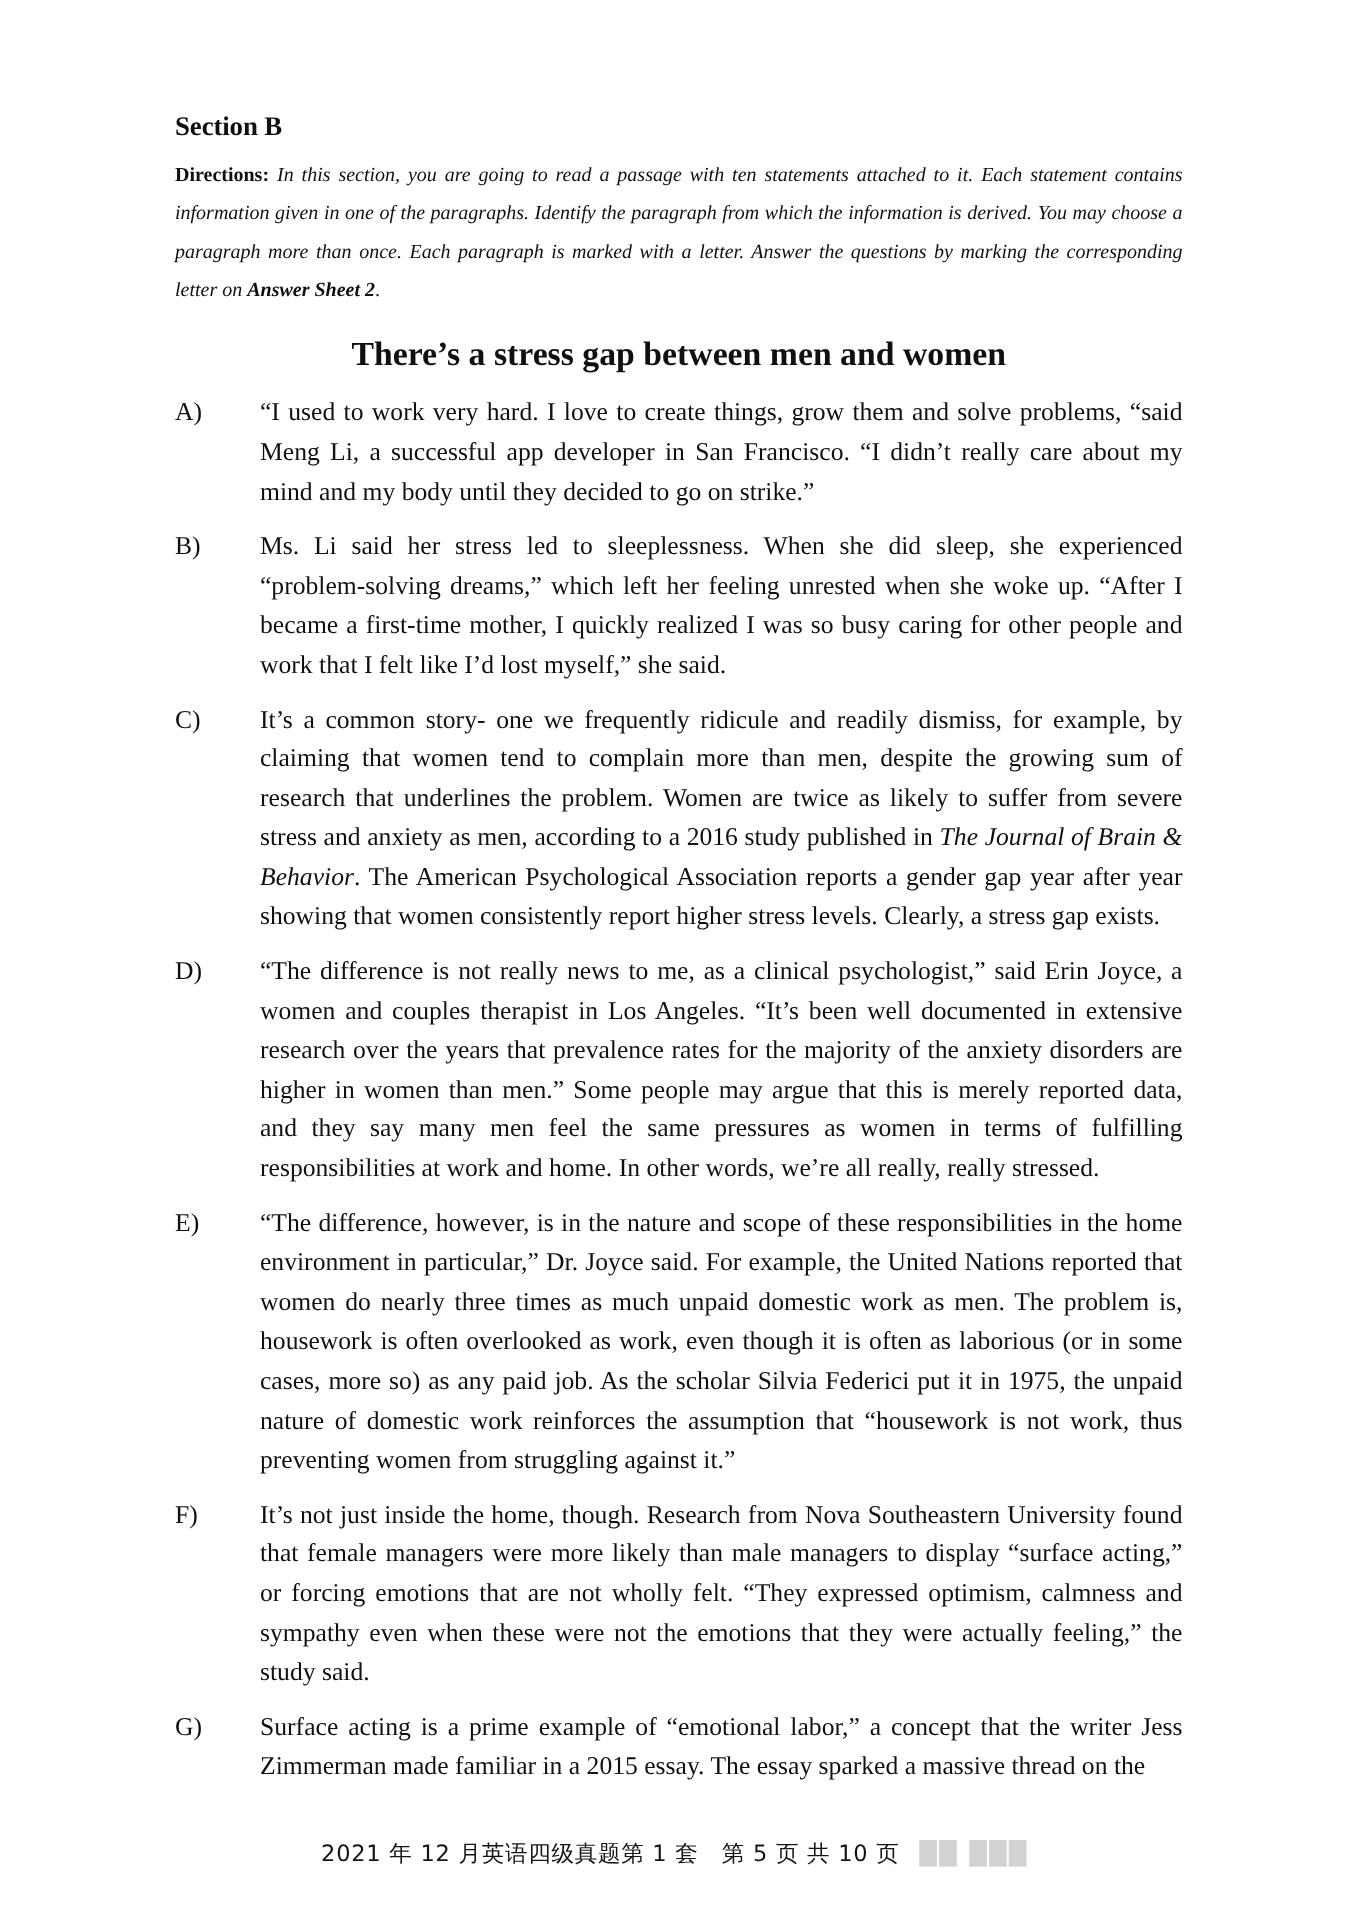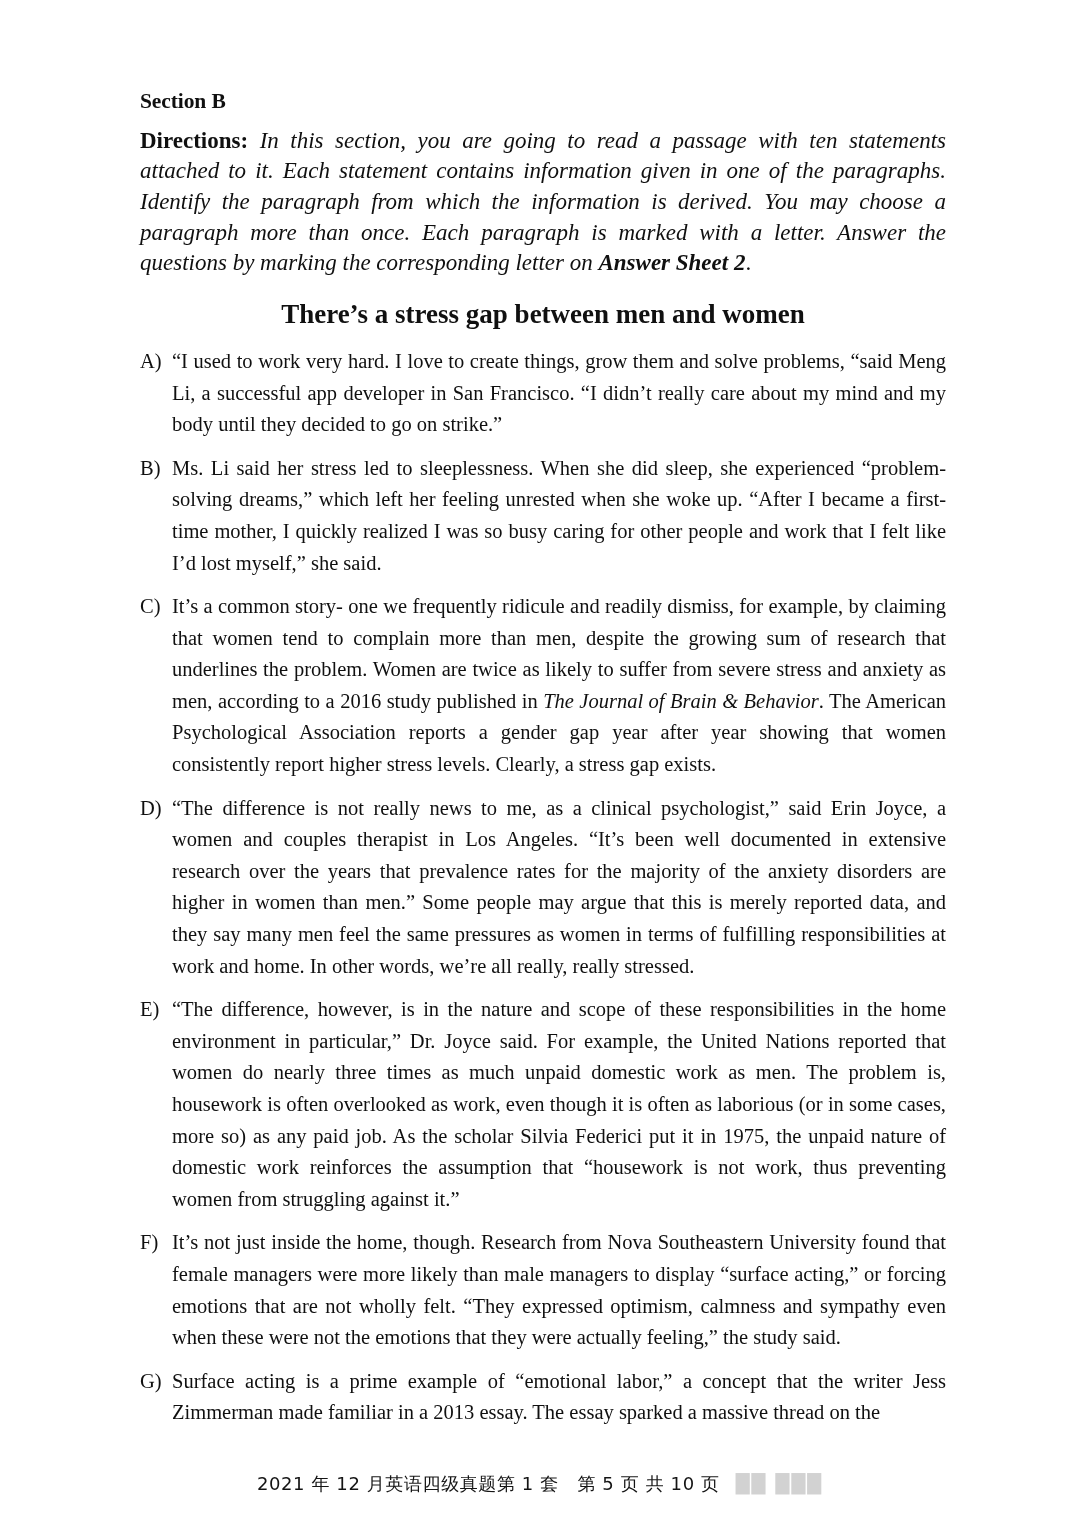--- a/index.html
+++ b/index.html
@@ -34,21 +34,21 @@
   .section-heading {
     font-size: 21.5px;
     font-weight: bold;
     letter-spacing: -0.1px;
     margin: 0 0 11px 0;
     line-height: 1.25;
   }
 
   
   .directions {
-    font-size: 23px;
+    font-size: 16px;
     line-height: 30.6px;
     text-align: justify;
     text-justify: inter-word;
     margin: 0 0 6px 0;
     font-style: italic;
   }
   .directions .lead {
     font-style: normal;
     font-weight: bold;
   }
@@ -85,20 +85,21 @@
     position: absolute;
     left: 0;
     top: 0;
     font-size: 20.5px;
     line-height: 31.6px;
     text-align: left;
     white-space: nowrap;
   }
   .para .body {
     display: block;
+    margin-left: 36px;
   }
   .para em {
     font-style: italic;
   }
   
   .para.clipped {
     margin-bottom: 0;
   }
 
   
@@ -167,21 +168,21 @@
       <span class="body">“The difference, however, is in the nature and scope of these responsibilities in the home environment in particular,” Dr. Joyce said. For example, the United Nations reported that women do nearly three times as much unpaid domestic work as men. The problem is, housework is often overlooked as work, even though it is often as laborious (or in some cases, more so) as any paid job. As the scholar Silvia Federici put it in 1975, the unpaid nature of domestic work reinforces the assumption that “housework is not work, thus preventing women from struggling against it.”</span>
     </div>
 
     <div class="para">
       <span class="marker">F)</span>
       <span class="body">It’s not just inside the home, though. Research from Nova Southeastern University found that female managers were more likely than male managers to display “surface acting,” or forcing emotions that are not wholly felt. “They expressed optimism, calmness and sympathy even when these were not the emotions that they were actually feeling,” the study said.</span>
     </div>
 
     <div class="para clipped">
       <span class="marker">G)</span>
-      <span class="body">Surface acting is a prime example of “emotional labor,” a concept that the writer Jess Zimmerman made familiar in a 2013 essay. The essay sparked a massive thread on the</span>
+      <span class="body">Surface acting is a prime example of “emotional labor,” a concept that the writer Jess Zimmerman made familiar in a 2015 essay. The essay sparked a massive thread on the</span>
     </div>
 
   </div>
 
   <div class="footer">
     <span class="ftxt">2021 年 12 月英语四级真题第 1 套　第 5 页 共 10 页</span><span class="watermark">██ ███</span>
   </div>
 
 </div>
 

